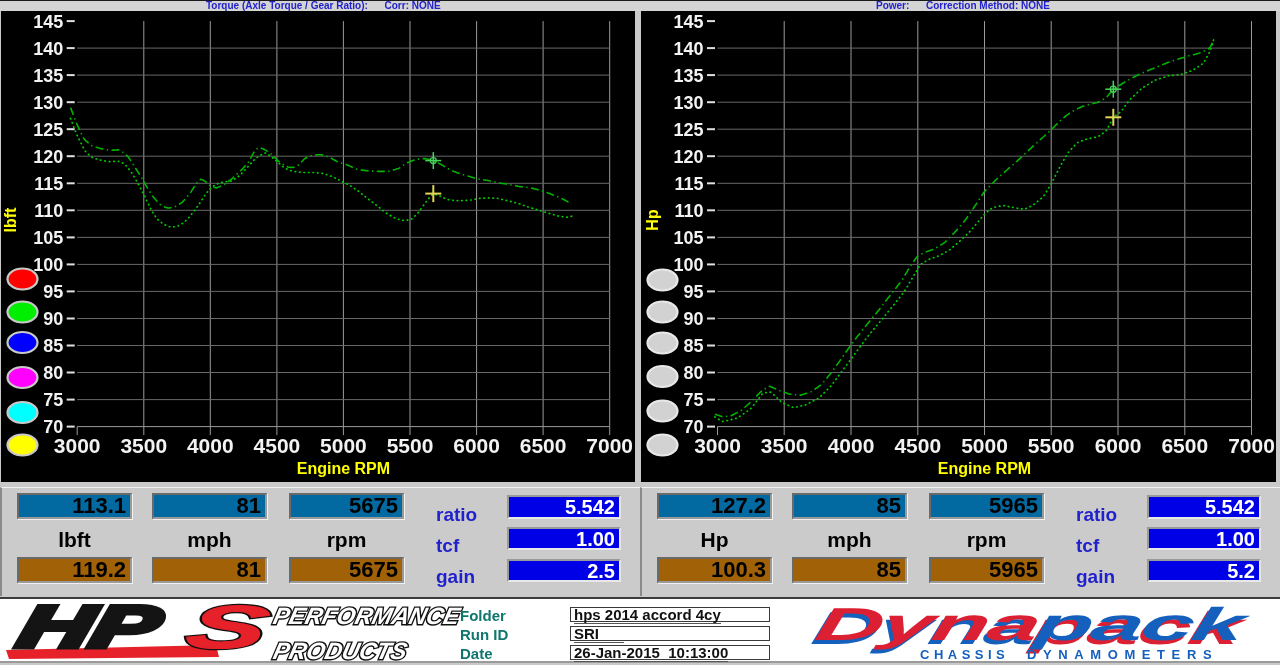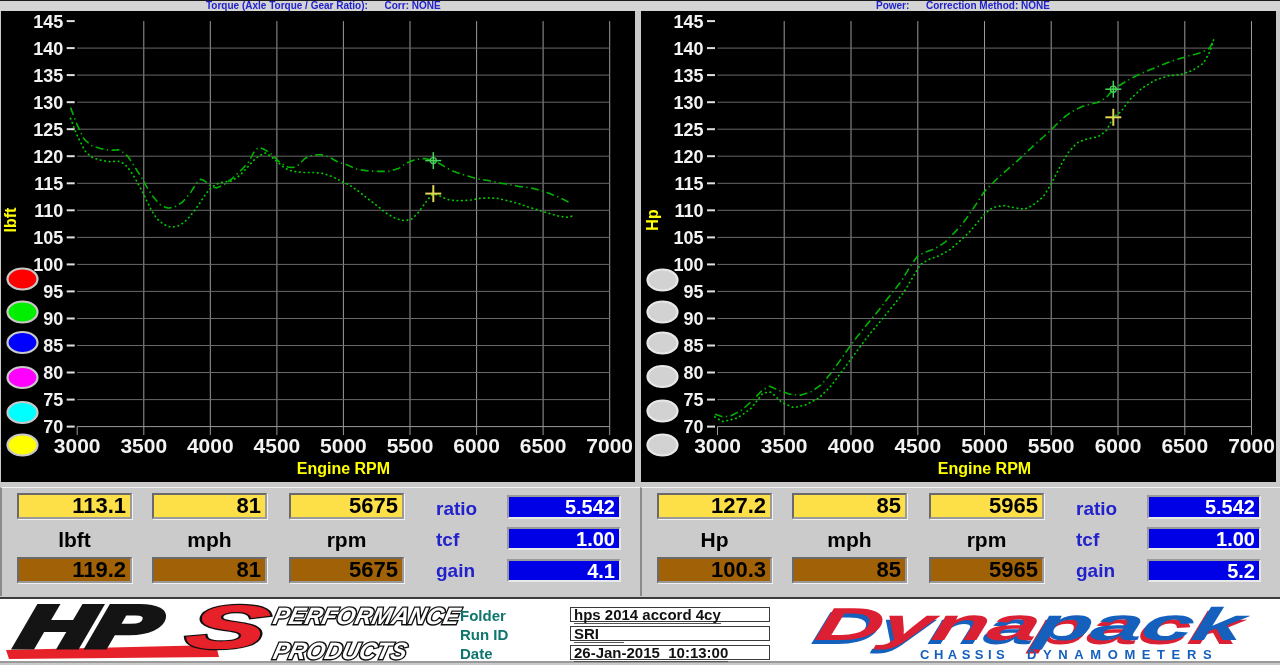--- a/index.html
+++ b/index.html
@@ -5,26 +5,26 @@
 html,body { width:1280px; height:665px; background:#c9c9c9; overflow:hidden;
   font-family:"Liberation Sans", sans-serif; position:relative; }
 #titlebar { position:absolute; left:0; top:0; width:1280px; height:11px; background:#d4d4d4;
   border-top:1px solid #1a1a1a;padding-left:13px; }
 .ttext { position:absolute; top:-1px; font-size:10px; font-weight:bold; color:#2222cc; white-space:pre; }
 .dpanel { position:absolute; top:487px; width:640px; height:109px; background:#cbcbcb;
   border-top:1px solid #f2f2f2; border-left:2px solid #8a8a8a; }
 .fld { position:absolute; width:115px; height:26px; border:2px solid;
   border-color:#6a6a6a #9a9a9a #9a9a9a #6a6a6a; box-shadow:1px 1px 0 #f2f2f2;
   font-size:22px; font-weight:bold; text-align:right; padding-right:4px; line-height:22px; color:#000; }
-.yellow { background:#fde047;padding-left:44px; }
+.yellow { background:#0369a1;padding-left:44px; }
 .green  { background:#a16207; }
 .blue   { background:#0000e6; color:#fff; font-size:20px; height:23.5px; width:114px;
   line-height:20px; border-color:#9a9a9a #e8e8e8 #e8e8e8 #9a9a9a; box-shadow:none; }
 .flabel { position:absolute; width:115px; text-align:center; font-size:21px; font-weight:bold; color:#000; }
-.blabel { position:absolute; font-size:19px; font-weight:bold; color:#2222cc; }
+.blabel { position:absolute; font-size:19px; font-weight:bold; color:#2222cc;margin-top:6px; }
 #strip { position:absolute; left:0; top:597px; width:1280px; height:66px; background:#fff;
   border-top:2px solid #3c3c3c; border-bottom:2px solid #9a9a9a; }
 .flab { position:absolute; left:460px; width:102px; text-align:left; font-size:15px; font-weight:bold; color:#0f766e; }
 .fbox { position:absolute; left:570px; width:200px; height:15px; background:#fff;
   border:1px solid #3a3a3a; font-size:15px; font-weight:bold; color:#111; line-height:13.5px; padding-left:3px; }
 .u { border-bottom:1px solid #555; }
 </style></head>
 <body>
 <div id="titlebar">
   <div class="ttext" style="left:206px">Torque (Axle Torque / Gear Ratio):      Corr: NONE</div>
@@ -218,21 +218,21 @@
 <div class="flabel" style="left:150px;top:40px">mph</div>
 <div class="flabel" style="left:287px;top:40px">rpm</div>
 <div class="fld green" style="left:15px;top:69px">119.2</div>
 <div class="fld green" style="left:150px;top:69px">81</div>
 <div class="fld green" style="left:287px;top:69px">5675</div>
 <div class="blabel" style="left:434px;top:10px">ratio</div>
 <div class="fld blue" style="left:505px;top:7.0px">5.542</div>
 <div class="blabel" style="left:434px;top:41px">tcf</div>
 <div class="fld blue" style="left:505px;top:38.5px">1.00</div>
 <div class="blabel" style="left:434px;top:72px">gain</div>
-<div class="fld blue" style="left:505px;top:70.5px">4.1</div>
+<div class="fld blue" style="left:505px;top:70.5px">2.5</div>
 </div>
 <div class="dpanel" style="left:640px">
 <div class="fld yellow" style="left:15px;top:5px">127.2</div>
 <div class="fld yellow" style="left:150px;top:5px">85</div>
 <div class="fld yellow" style="left:287px;top:5px">5965</div>
 <div class="flabel" style="left:15px;top:40px">Hp</div>
 <div class="flabel" style="left:150px;top:40px">mph</div>
 <div class="flabel" style="left:287px;top:40px">rpm</div>
 <div class="fld green" style="left:15px;top:69px">100.3</div>
 <div class="fld green" style="left:150px;top:69px">85</div>

